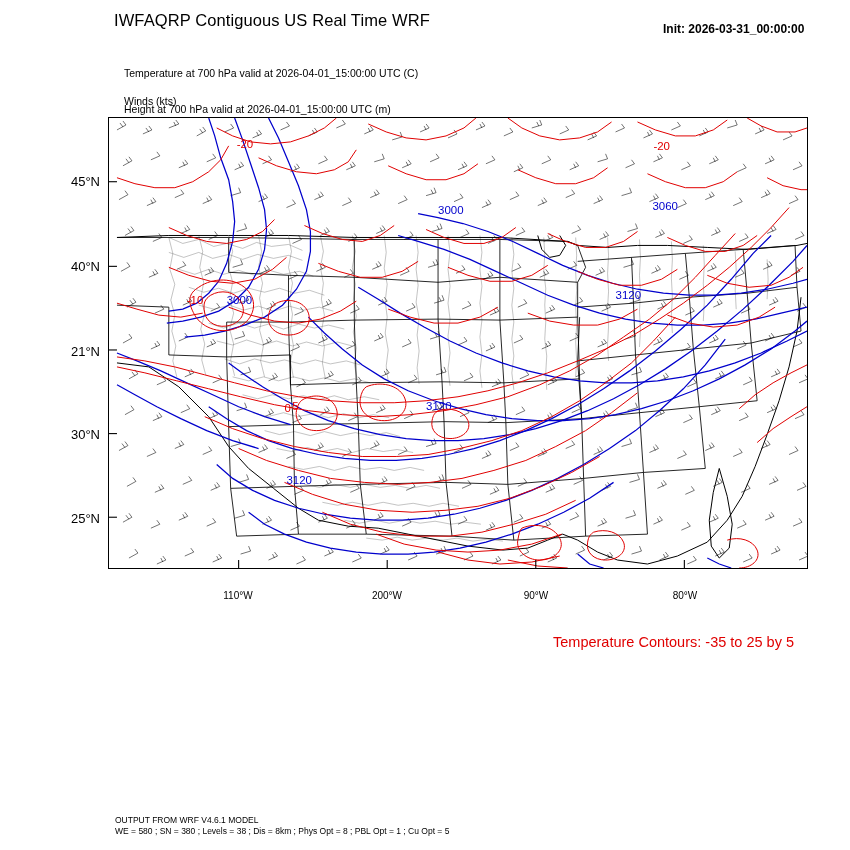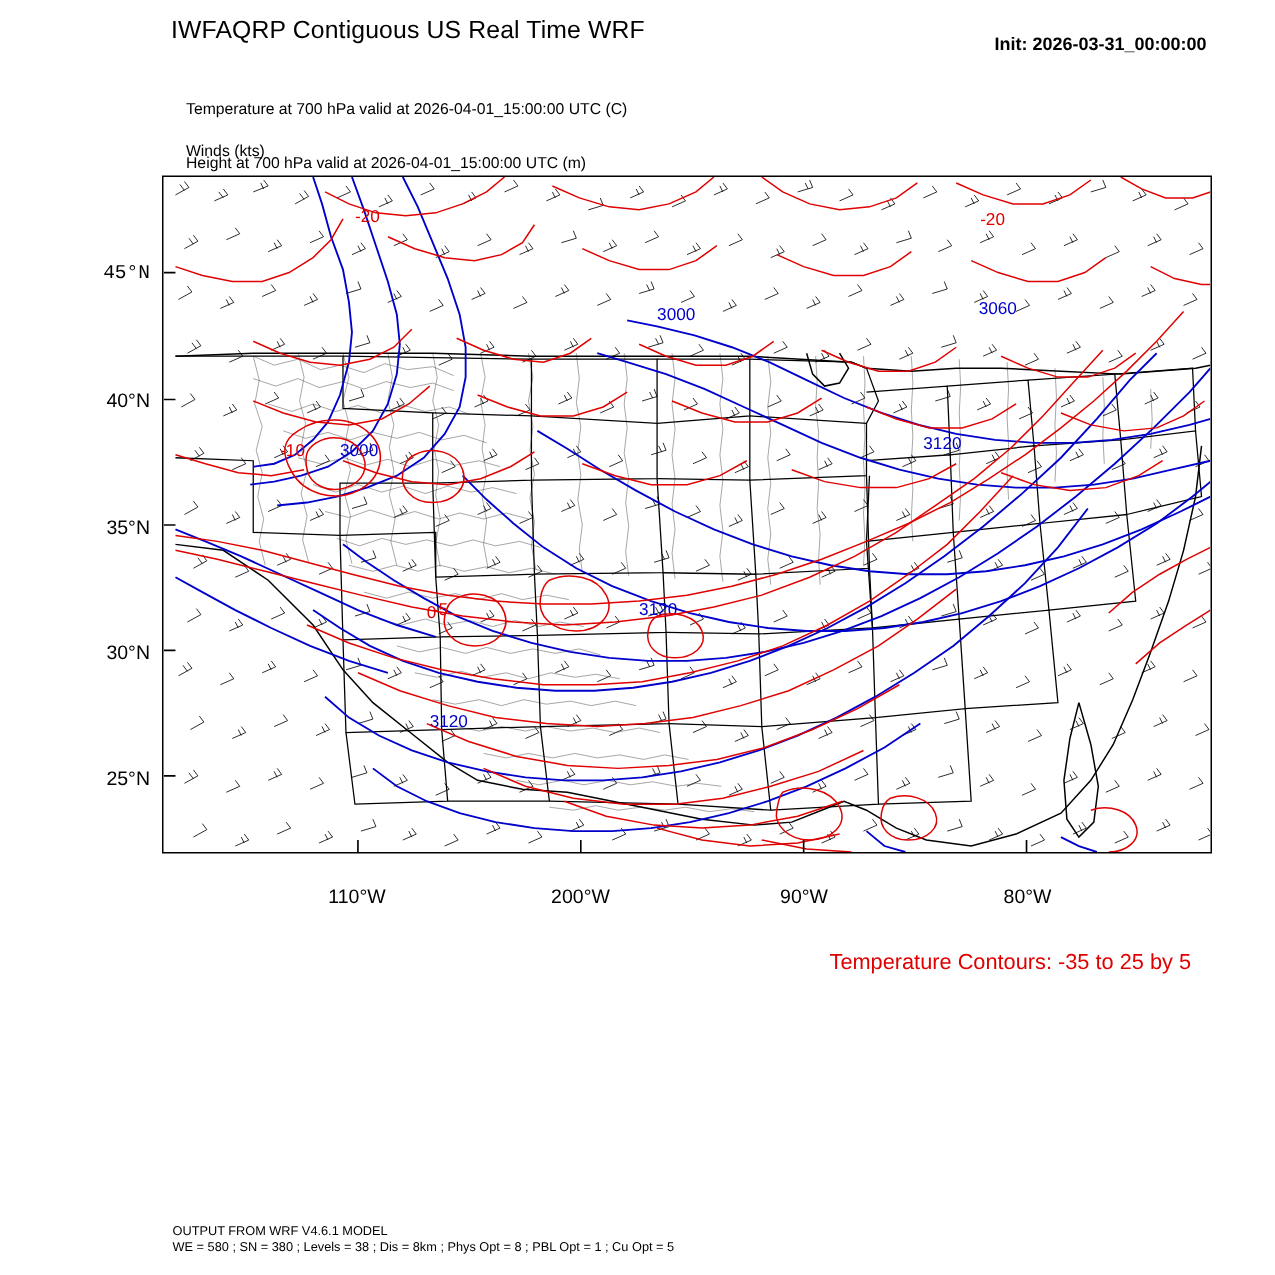--- a/index.html
+++ b/index.html
@@ -68,21 +68,21 @@
     display: block;
   }
   .ytick {
     position: absolute;
     font-size: 13px;
     text-align: right;
     white-space: nowrap;
   }
   .xtick {
     position: absolute;
-    font-size: 13px;
+    font-size: 10px;
     text-align: center;
     white-space: nowrap;
   }
   #legend-height {
     position: absolute;
     right: 56px;
     top: 611px;
     font-size: 14.5px;
     color: #0000cc;
     text-align: right;
@@ -112,23 +112,23 @@
 
 <div class="page">
 
   <div id="main-title">IWFAQRP Contiguous US Real Time WRF</div>
   <div id="init-label">Init: 2026-03-31_00:00:00</div>
 
   <div class="sub-line" id="sub-line-1">Temperature at 700 hPa valid at 2026-04-01_15:00:00 UTC   (C)</div>
   <div class="sub-line" id="sub-line-2">Height at 700 hPa valid at 2026-04-01_15:00:00 UTC    (m)</div>
   <div class="sub-line" id="sub-line-3">Winds   (kts)</div>
 
-  <div class="ytick" style="left:52px; top:174px; width:48px;font-family:Liberation Mono, monospace;">45°N</div>
+  <div class="ytick" style="left:52px; top:174px; width:48px;">45°N</div>
   <div class="ytick" style="left:52px; top:259px; width:48px;">40°N</div>
-  <div class="ytick" style="left:52px; top:344px; width:48px;">35°N</div>
+  <div class="ytick" style="left:52px; top:344px; width:48px;">21°N</div>
   <div class="ytick" style="left:52px; top:427px; width:48px;">30°N</div>
   <div class="ytick" style="left:52px; top:511px; width:48px;">25°N</div>
 
   <div class="xtick" style="left:198px; top:590px; width:80px;">110°W</div>
   <div class="xtick" style="left:347px; top:590px; width:80px;">200°W</div>
   <div class="xtick" style="left:496px; top:590px; width:80px;">90°W</div>
   <div class="xtick" style="left:645px; top:590px; width:80px;">80°W</div>
 
   <div id="plot-frame">
     <svg id="map-svg" viewBox="0 0 700 452" preserveAspectRatio="none">

